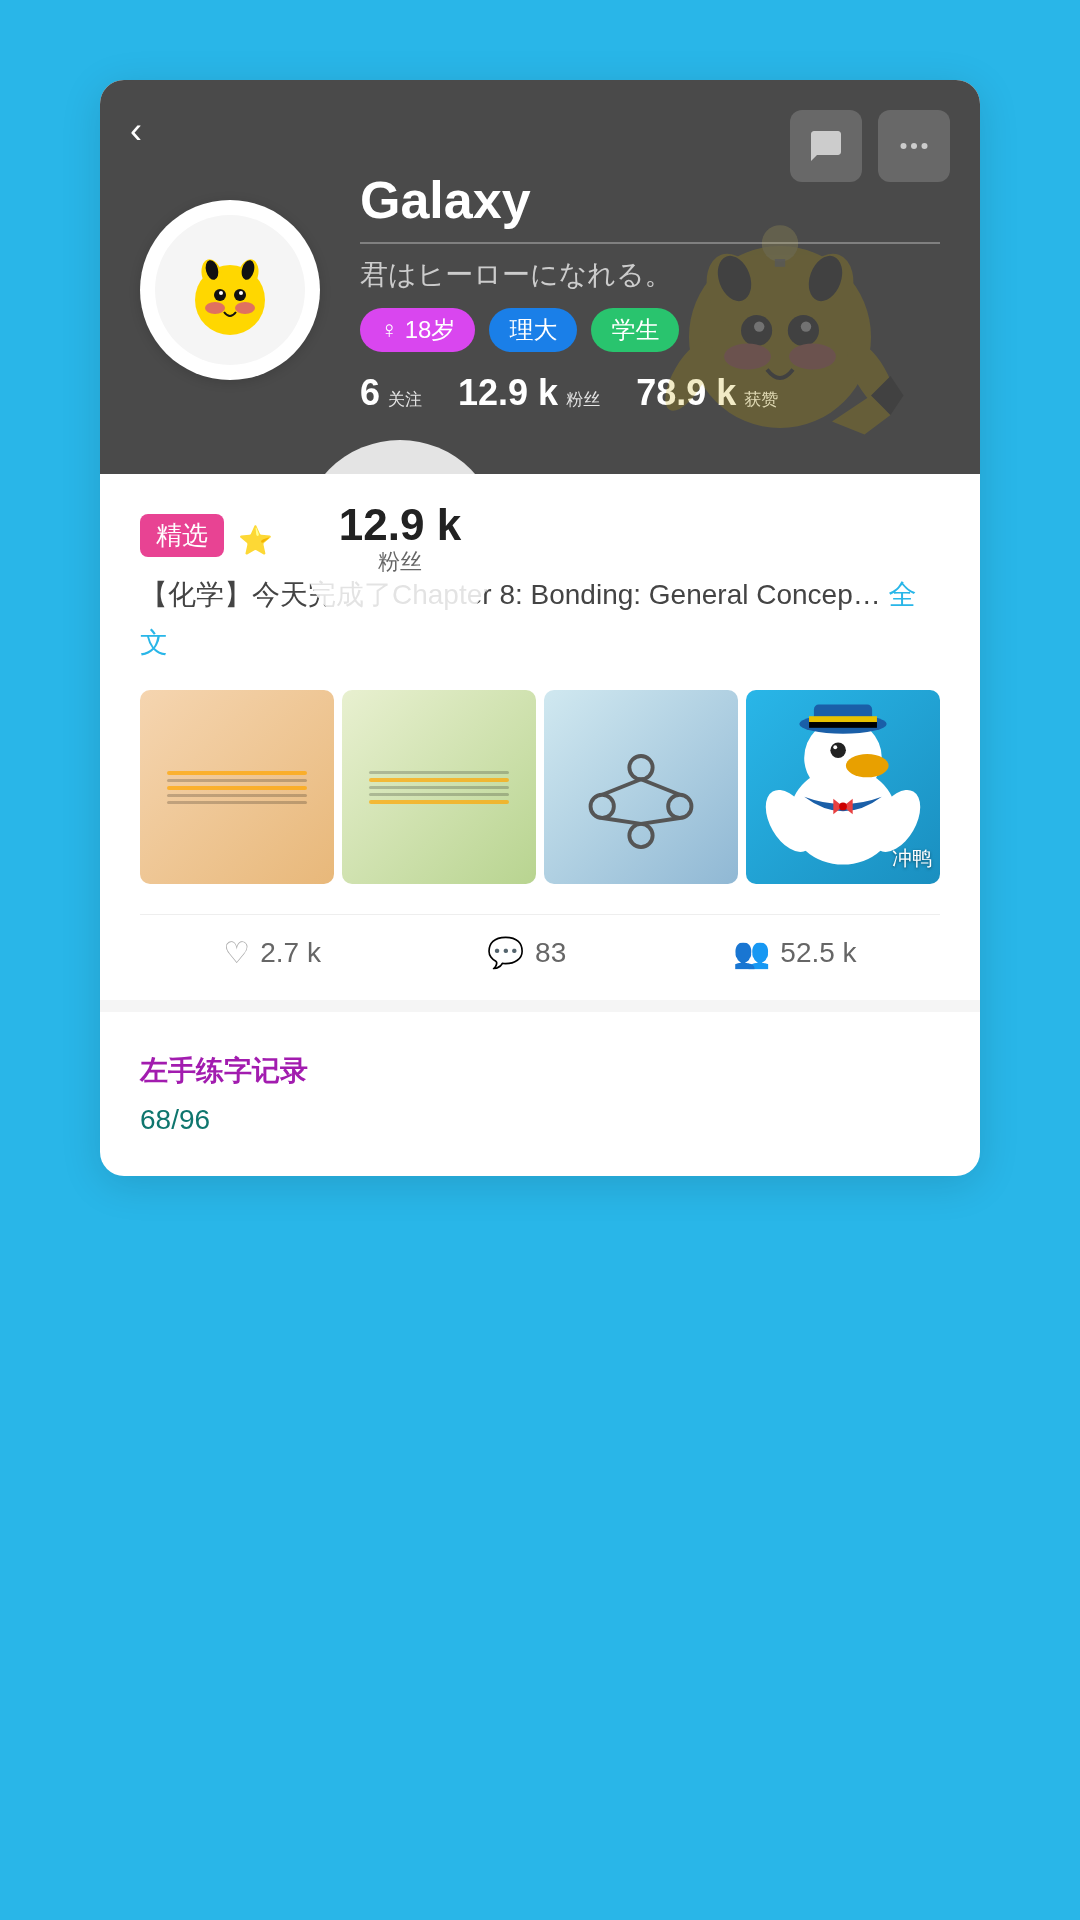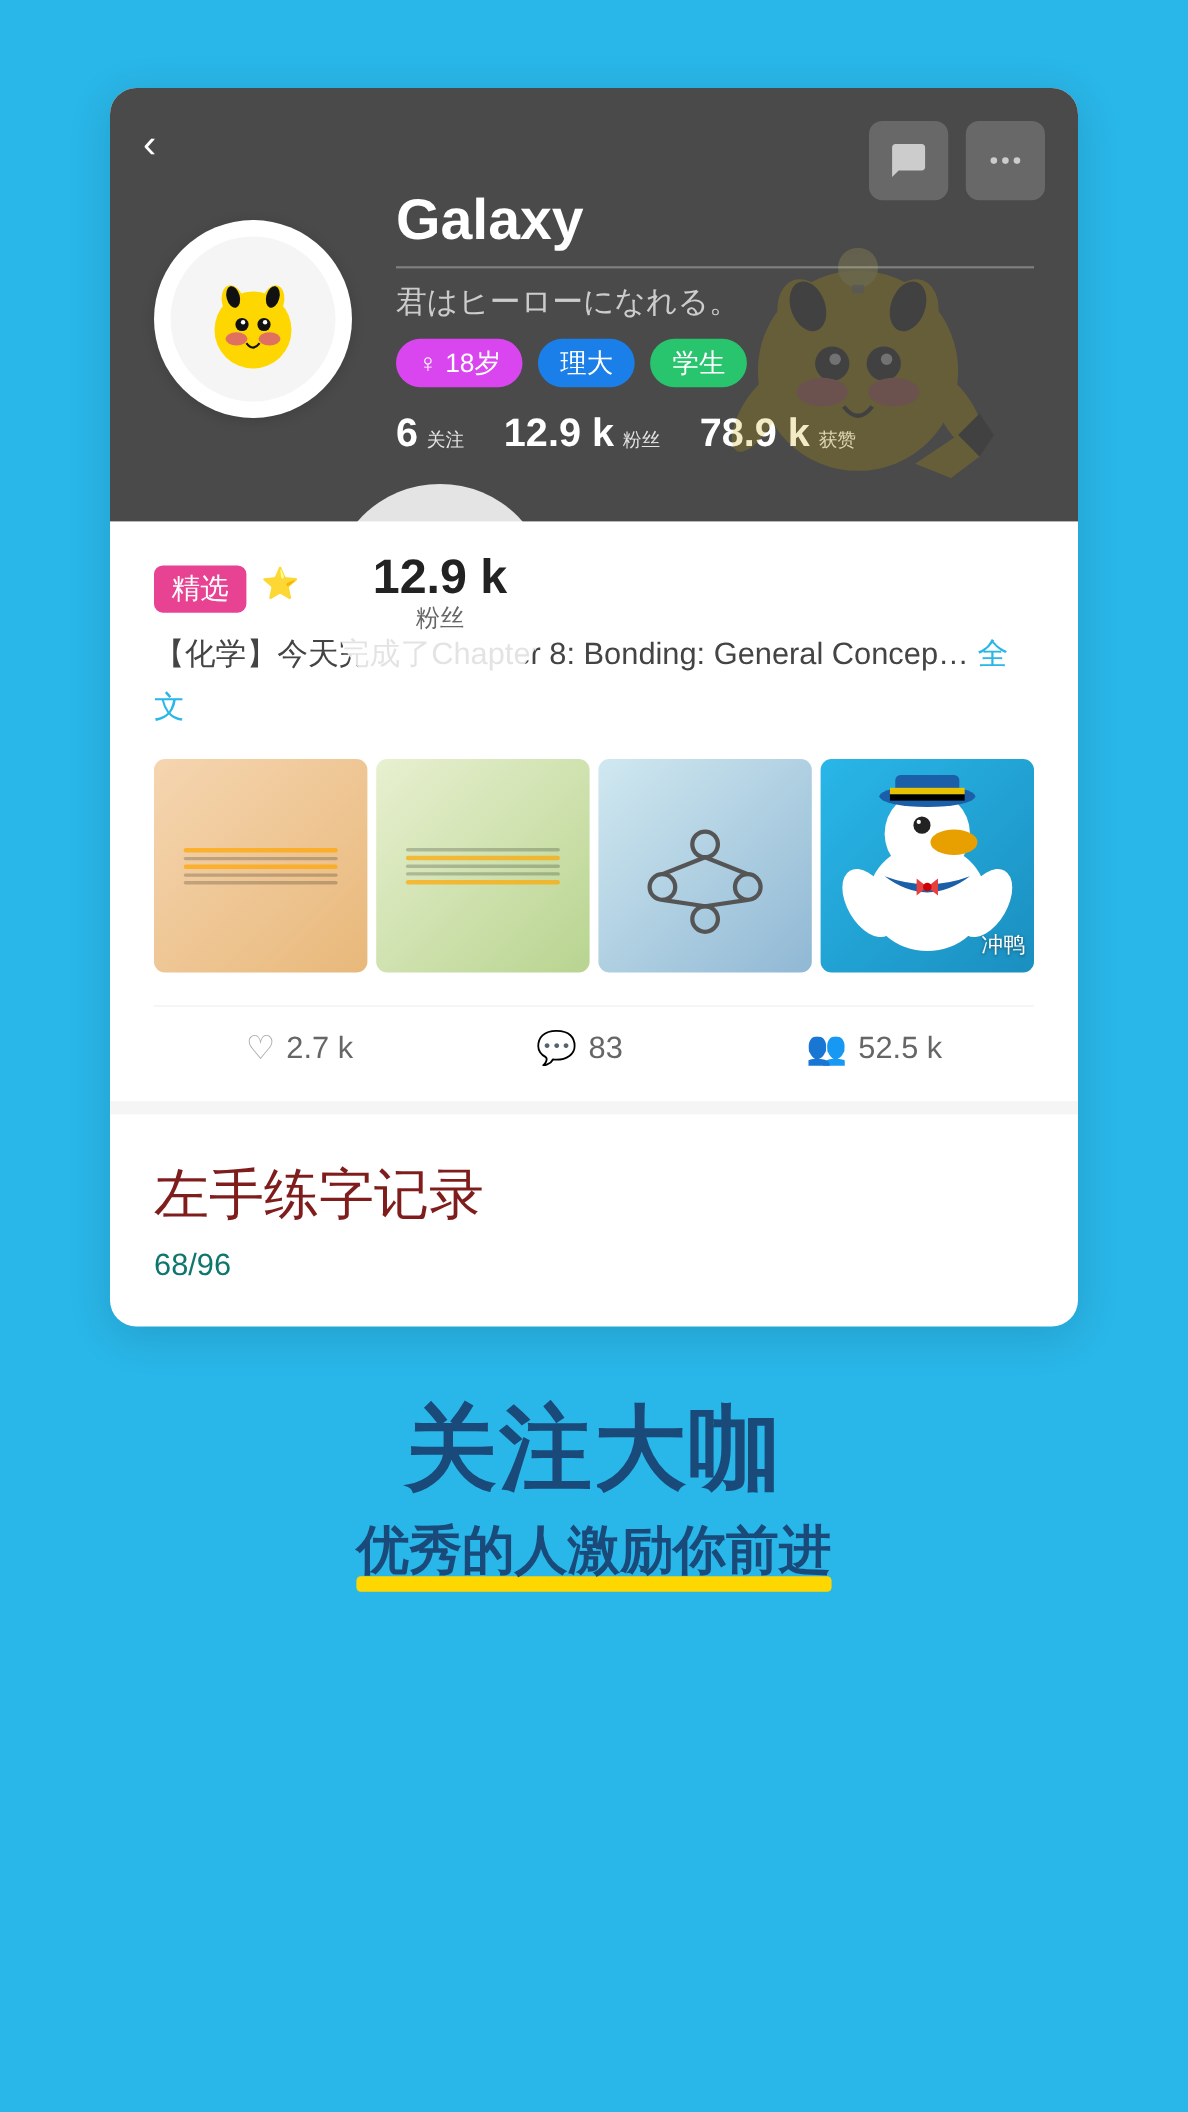--- a/index.html
+++ b/index.html
@@ -209,21 +209,21 @@
     .post-title {
       font-size: 38px;
       color: #222;
       font-weight: 600;
       line-height: 1.5;
       margin-bottom: 24px;
     }
 
     .post-excerpt {
       display: flex;
-      align-items: flex-start;
+      align-items: flex-end;
       gap: 14px;
       margin-bottom: 24px;
       flex-wrap: wrap;
     }
 
     .tag-featured {
       background: #e84393;
       color: #fff;
       border-radius: 8px;
       padding: 4px 16px;
@@ -319,23 +319,23 @@
       color: #aaa;
     }
 
     
     .second-post {
       border-top: 12px solid #f5f5f5;
       padding: 40px;
     }
 
     .second-post-title {
-      font-size: 50px;
-      font-weight: 400;
-      color: #7f1d1d;
+      font-size: 28px;
+      font-weight: 700;
+      color: #a21caf;
       margin-bottom: 14px;
     }
 
     .second-post-sub {
       font-size: 28px;
       color: #0f766e;
     }
 
     
     .bottom-cta {
@@ -570,18 +570,14 @@
       </div>
     </div>
 
     <div class="second-post">
       <div class="second-post-title">左手练字记录</div>
       <div class="second-post-sub">68/96</div>
     </div>
 
   </div>
 
-  <div class="bottom-cta">
-    <span class="cta-main">关注大咖</span>
-    <span class="cta-sub">优秀的人激励你前进</span>
-  </div>
 
 </div>
 
 </body></html>

